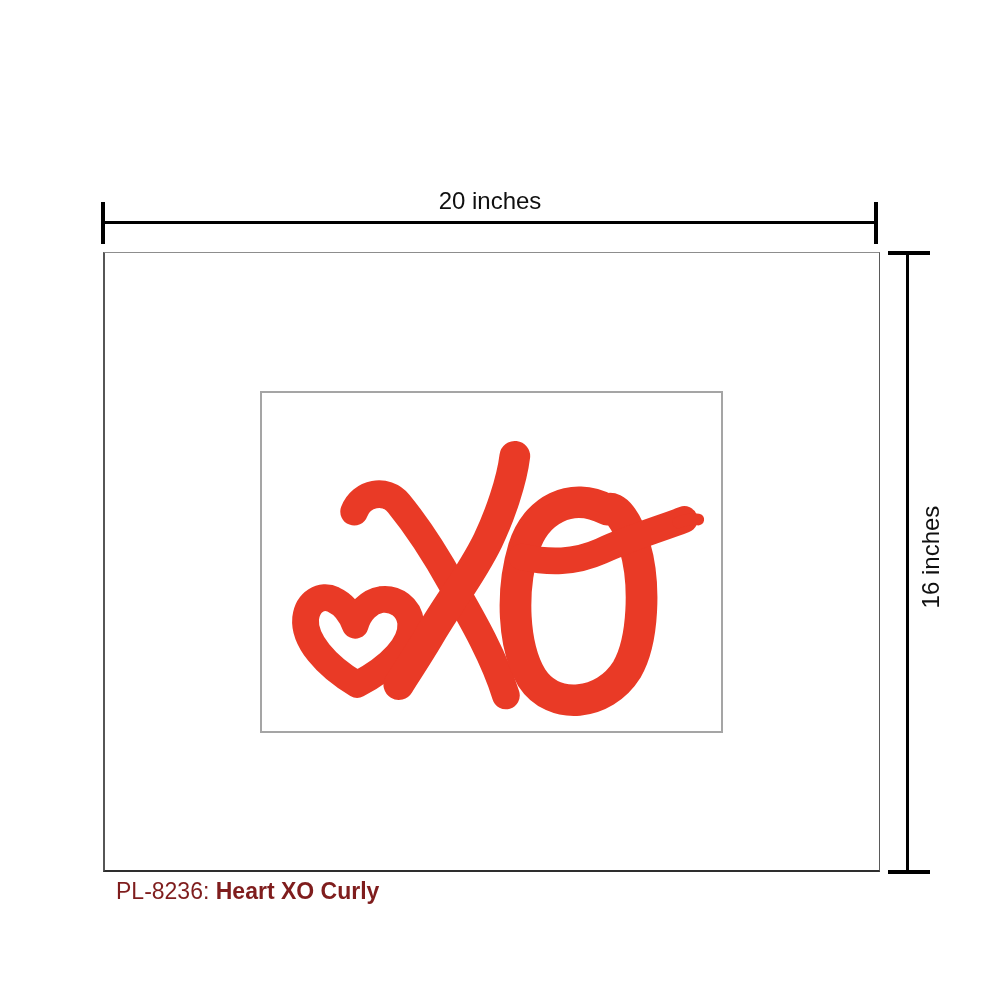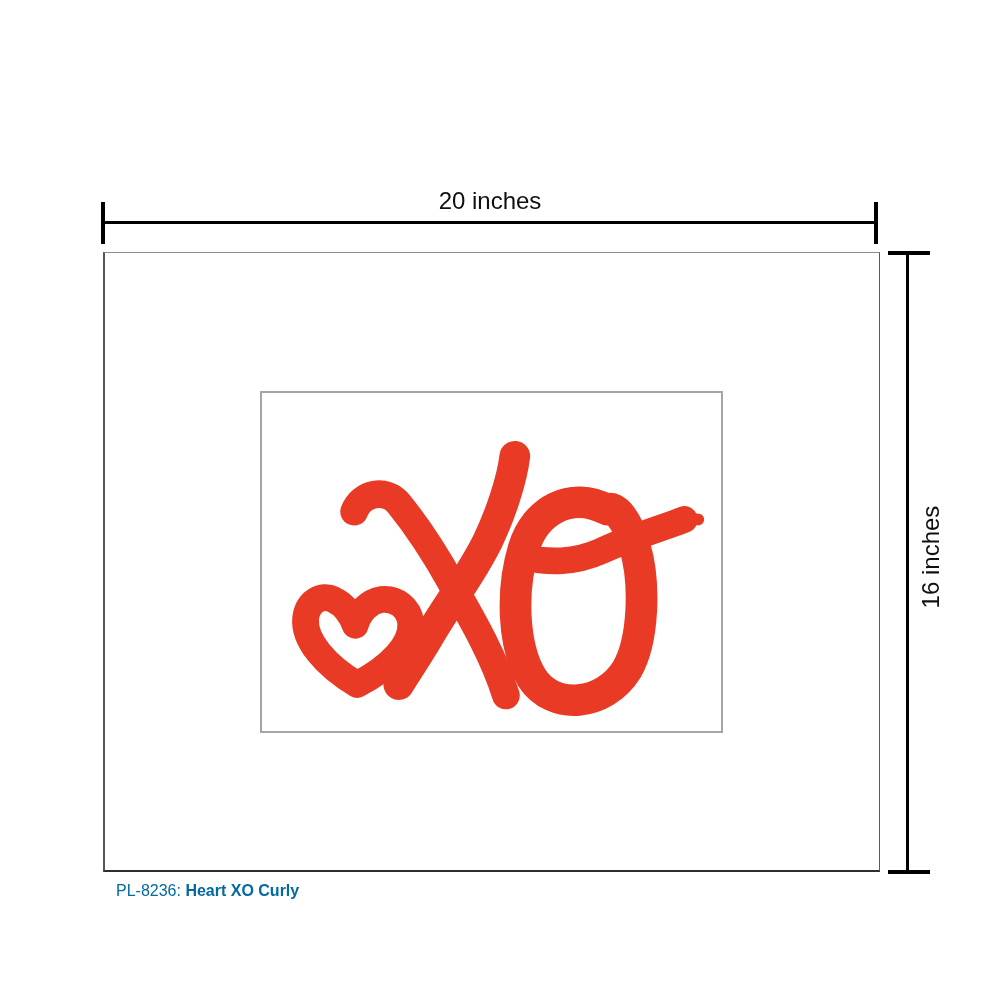--- a/index.html
+++ b/index.html
@@ -60,22 +60,22 @@
     left: 260px; top: 391px; width: 463px; height: 342px;
     box-sizing: border-box;
     background: #ffffff;
     border: 2px solid #a5a5a5;
   }
   .art-opening svg { display: block; width: 459px; height: 338px; }
   
   .caption {
     position: absolute;
     left: 116px; top: 879px;
-    font-size: 16px; line-height: 24px;
-    color: #0369a1;
+    font-size: 23px; line-height: 24px;
+    color: #7f1d1d;
     white-space: nowrap;
   }
   .caption .sku   { font-weight: 400; }
   .caption .title { font-weight: 700; }
 </style>
 </head>
 <body>
 
 <div class="stage">
 

